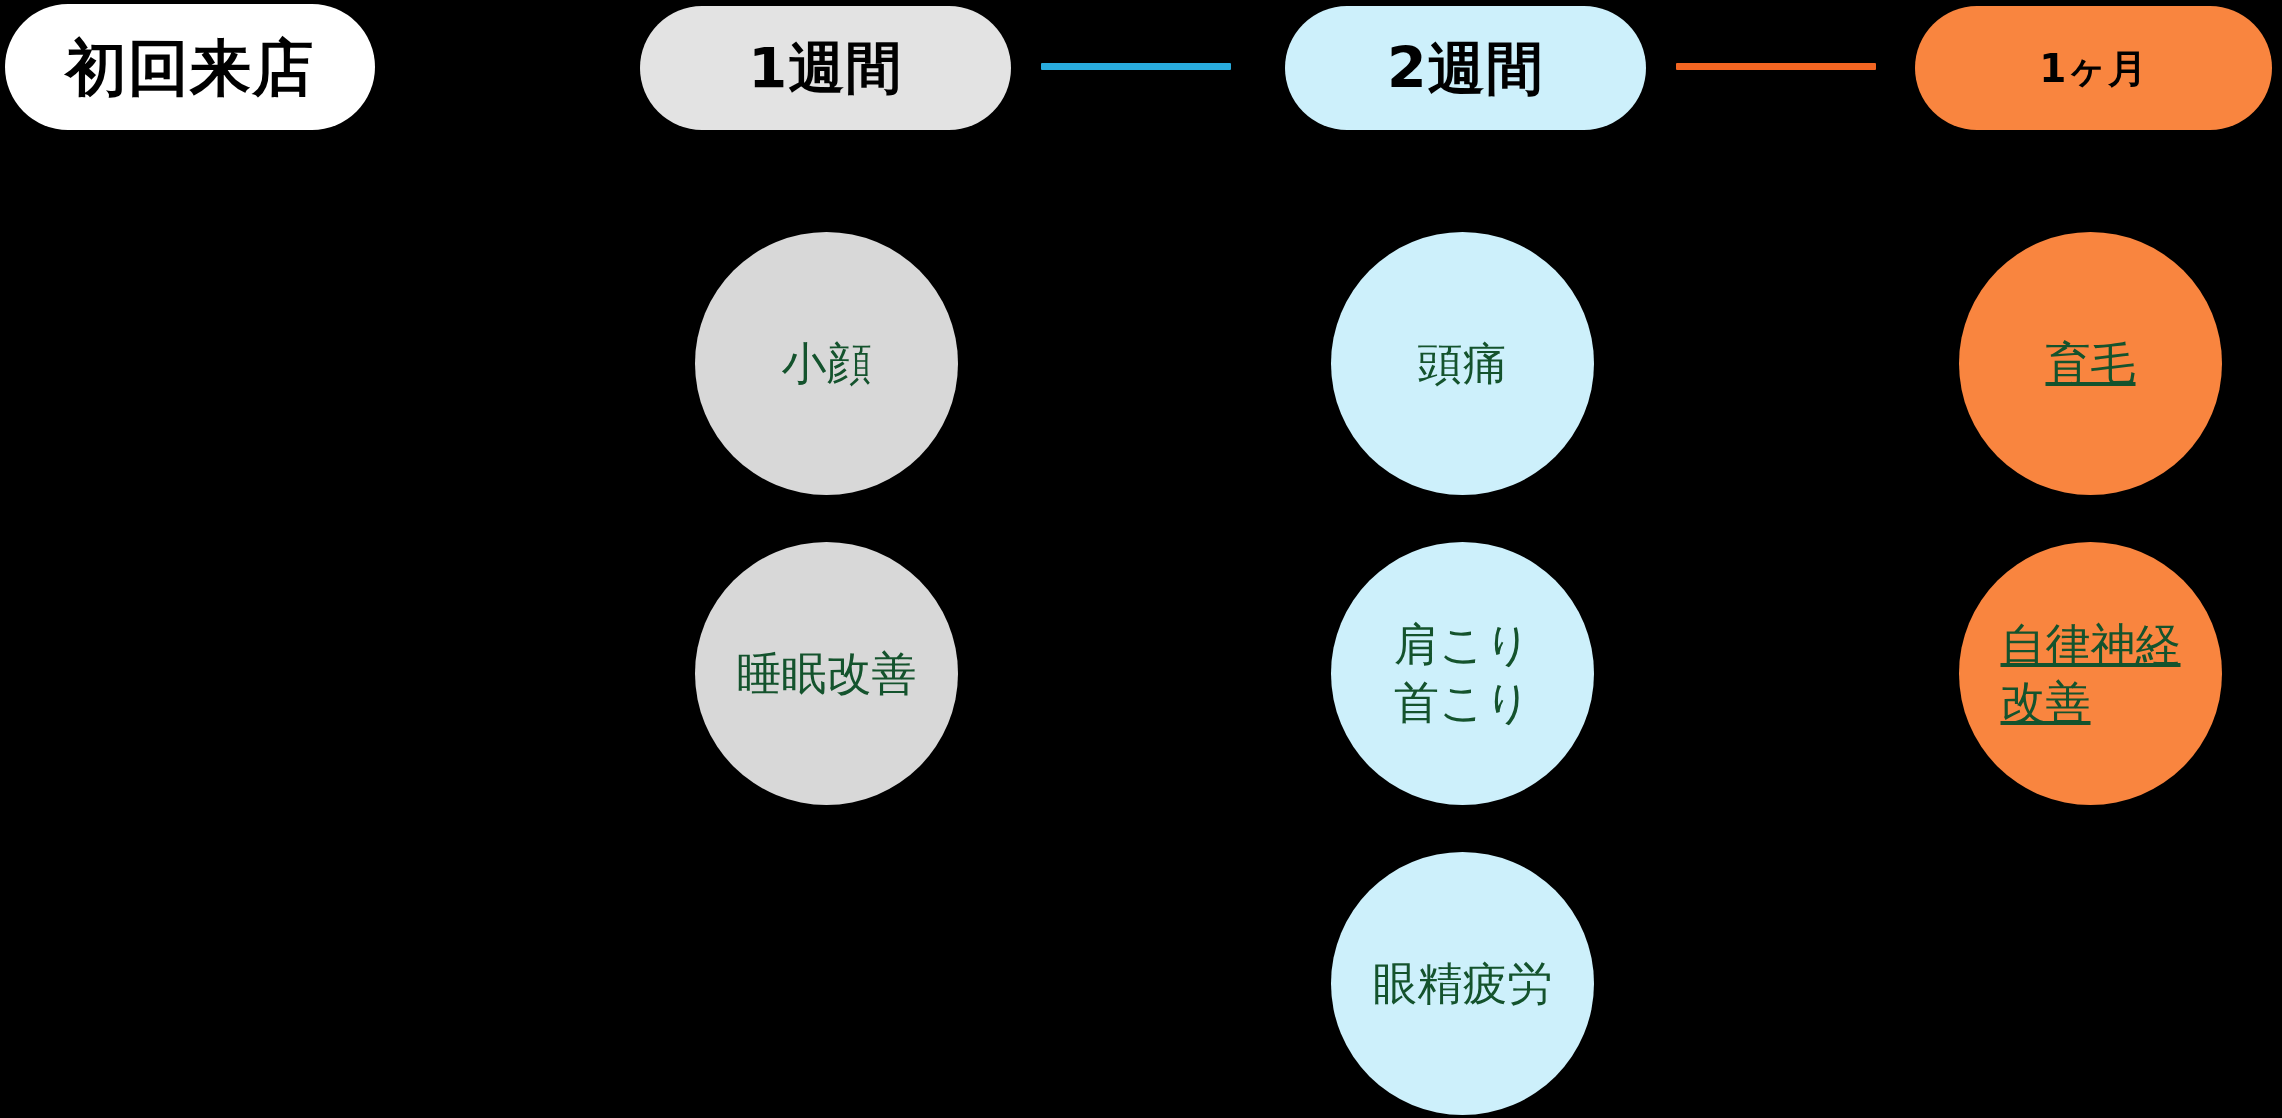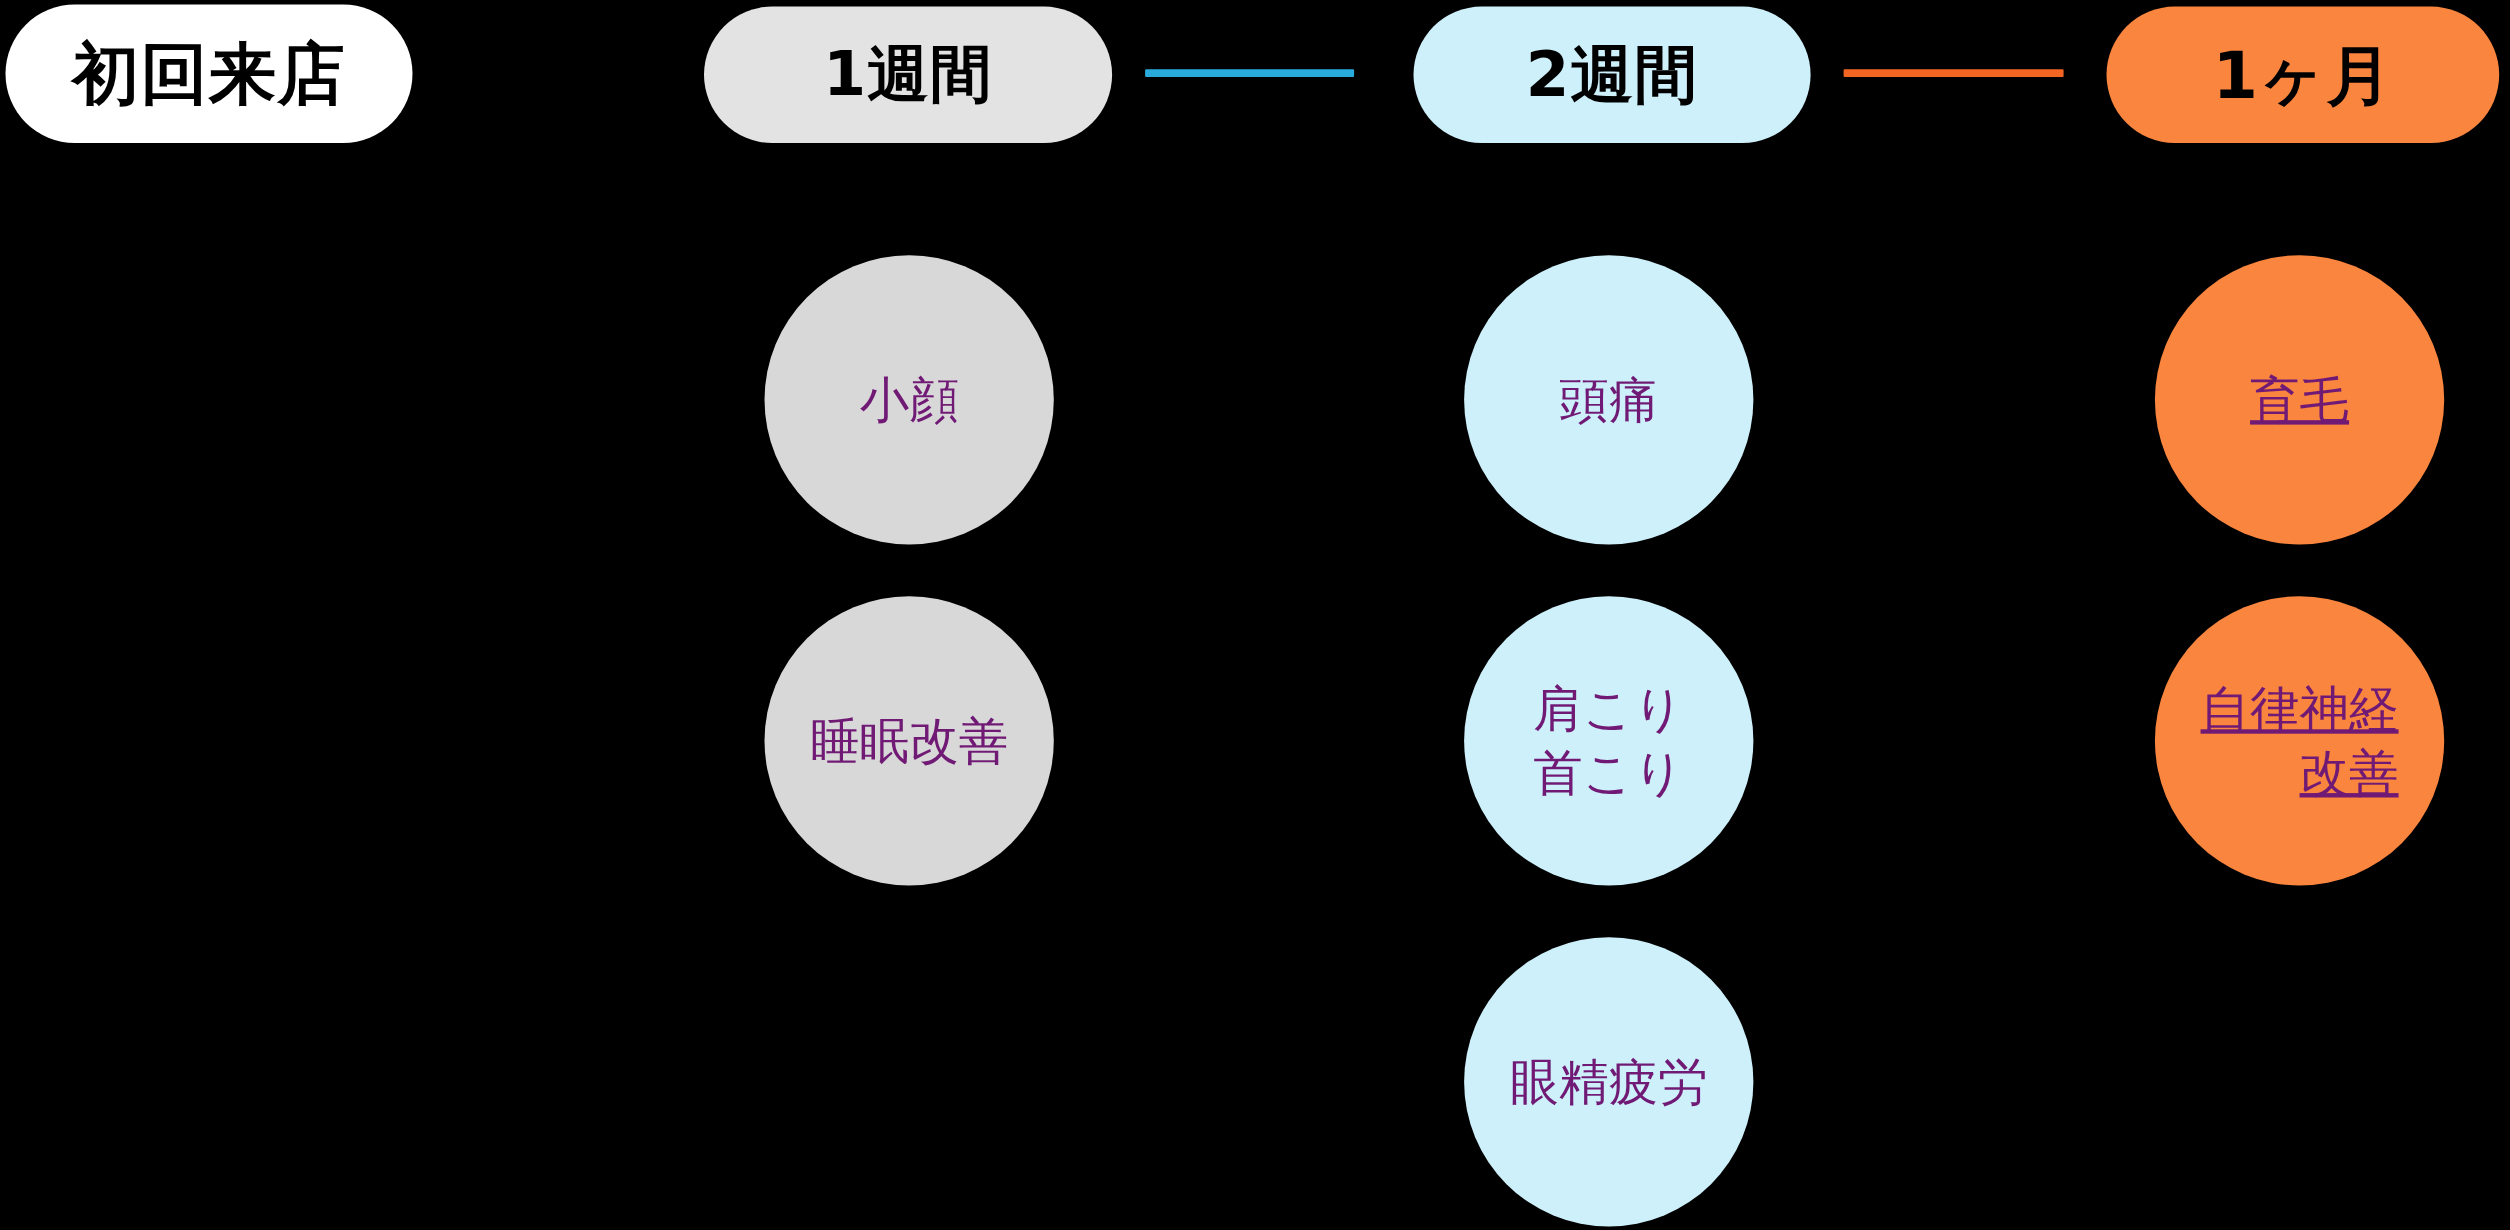--- a/index.html
+++ b/index.html
@@ -33,42 +33,42 @@
     white-space: nowrap;
     color: #000000;
   }
   .pill-label {
     display: block;
   }
 
   #pill-0 { left: 5px;    top: 4px;  width: 370px; height: 126px; background: #ffffff; font-size: 61px; }
   #pill-1 { left: 640px;  top: 6px;  width: 371px; height: 124px; background: #e3e3e3; font-size: 56px; }
   #pill-2 { left: 1285px; top: 6px;  width: 361px; height: 124px; background: #cdf0fb; font-size: 57px; }
-  #pill-3 { left: 1915px; top: 6px;  width: 357px; height: 124px; background: #f9853f; font-size: 59px; }
+  #pill-3 { left: 1915px; top: 6px;  width: 357px; height: 124px; background: #f9853f; font-size: 39px; }
 
   
   .connector {
     position: absolute;
     height: 7px;
     border-radius: 1px;
   }
   #connector-0 { left: 1041px; top: 63px; width: 190px; background: #29abdd; }
   #connector-1 { left: 1676px; top: 63px; width: 200px; background: #f26522; }
 
   
   .bubble {
     position: absolute;
     width: 263px;
     height: 263px;
     border-radius: 50%;
     display: flex;
     align-items: center;
     justify-content: center;
-    text-align: right;
-    color: #701a75;
+    text-align: left;
+    color: #14532d;
     font-size: 45px;
     line-height: 1.28;
     font-weight: 400;
     box-sizing: border-box;
   }
   .bubble .bubble-label {
     display: block;
     white-space: pre-line;
   }
   .bubble.gray   { background: #d8d8d8; }

